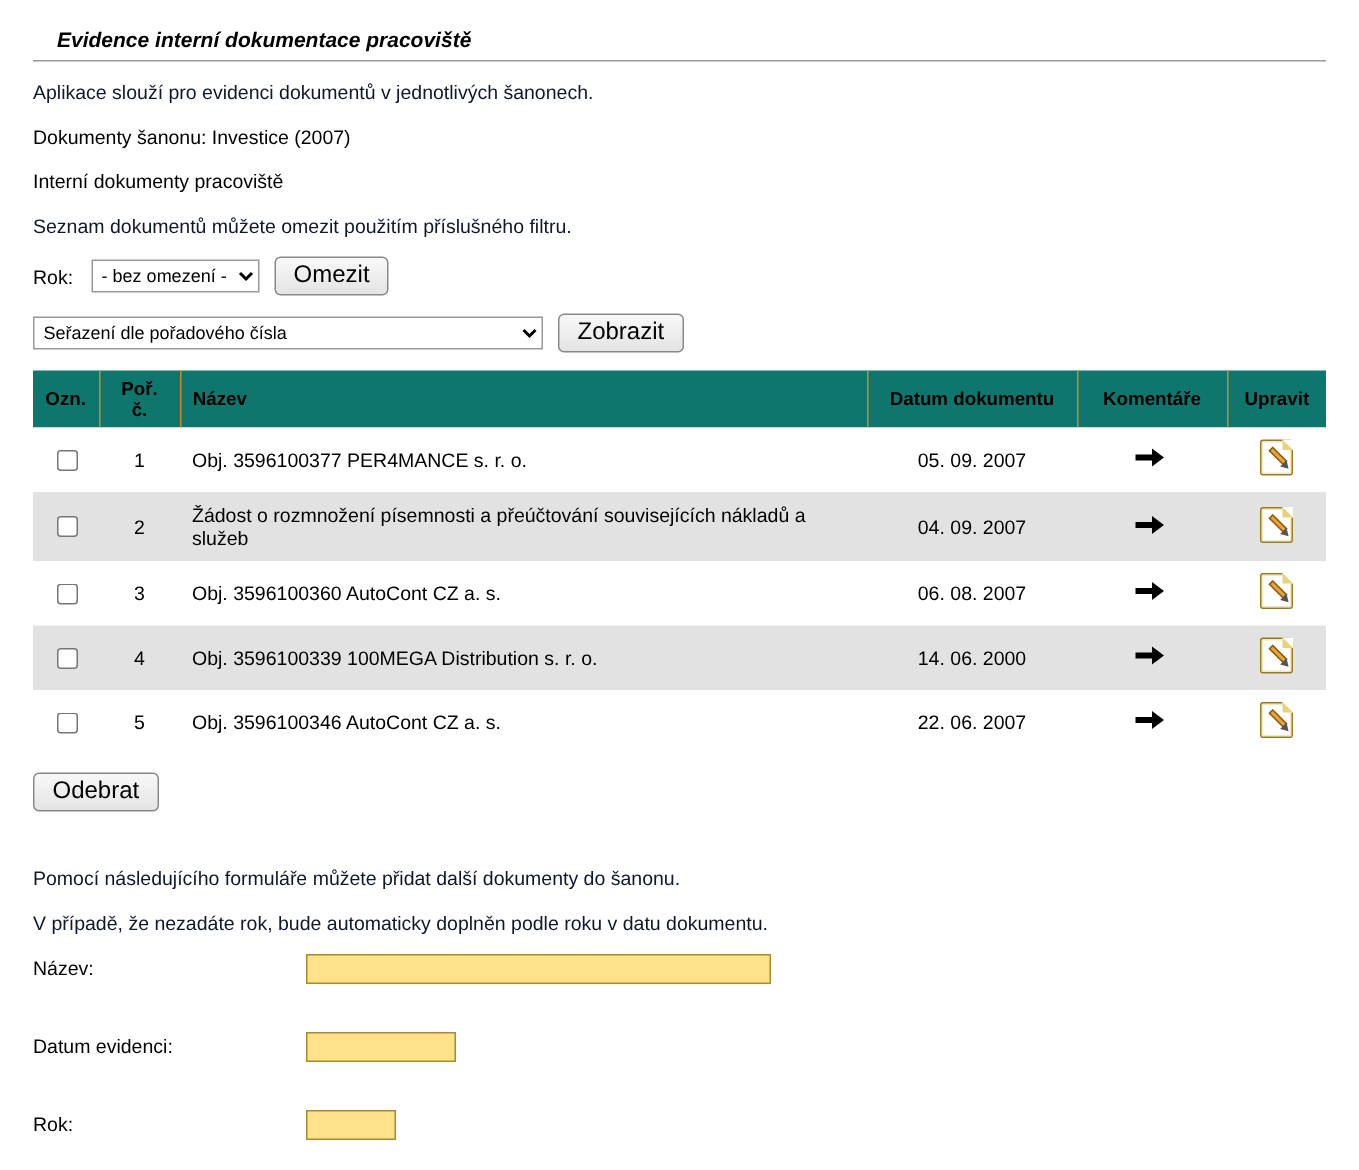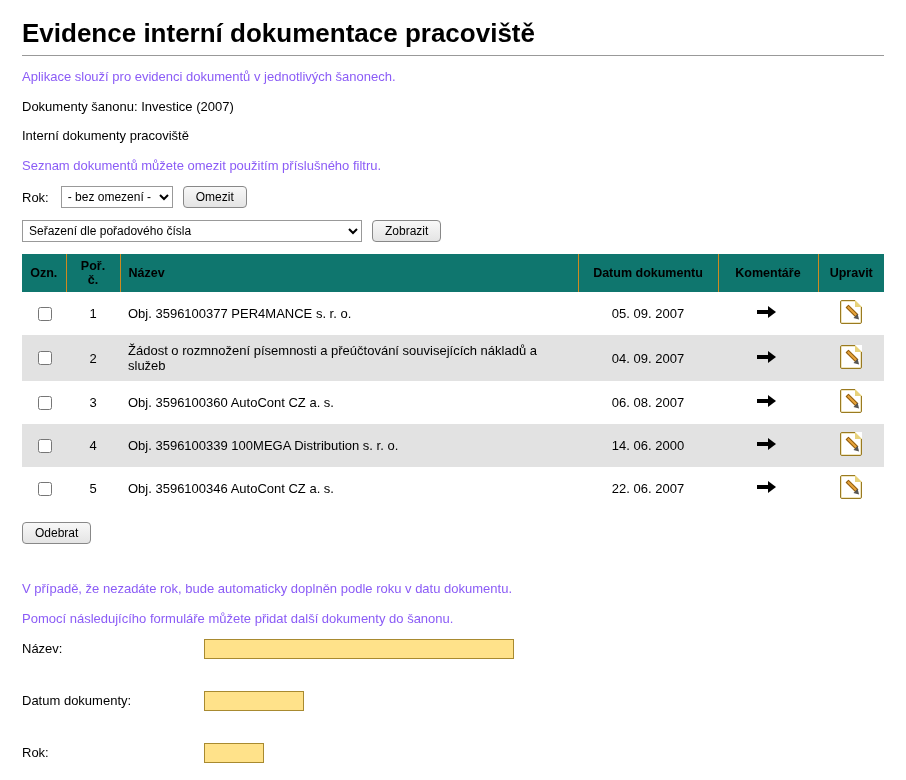--- a/index.html
+++ b/index.html
@@ -6,50 +6,51 @@
   body {
     font-family: Verdana, Geneva, sans-serif;
     font-size: 13px;
     color: #000;
     margin: 0;
     padding: 18px 22px;
     background: #fff;
     width: 906px;
   }
   h1 {
-    font-size: 26px;
+    font-size: 14px;
     font-weight: bold;
-    margin: 0 0 6px 0;
+    margin: 0 0 6px 16px;
+    font-style: italic;
   }
   hr.title-rule {
     border: none;
     border-top: 1px solid #999;
     margin: 0 0 12px 0;
   }
-  .green { color: #8b5cf6; }
+  .green { color: #0f172a; }
   p { margin: 6px 0 12px 0; line-height: 1.35; }
   .bold { font-weight: normal; }
 
   .filter-row { margin: 10px 0 12px 0; display: flex; align-items: center; gap: 10px; }
   .filter-row label { margin-right: 2px; }
 
   select {
     font-family: inherit;
     font-size: 12px;
     padding: 1px 2px;
     border: 1px solid #999;
     background: #fff;
     height: 22px;
   }
   select.year { width: 112px; }
   select.sort { width: 340px; }
 
   button.std {
     font-family: inherit;
-    font-size: 12px;
+    font-size: 16px;
     padding: 3px 12px;
     border: 1px solid #888;
     border-radius: 4px;
     background: linear-gradient(#f8f8f8, #e4e4e4);
     cursor: pointer;
   }
 
   table.docs {
     width: 100%;
     border-collapse: collapse;
@@ -273,28 +274,28 @@
         <td class="center"><span class="edit-icon"><span class="corner"></span><span class="pencil"></span></span></td>
       </tr>
     </tbody>
 </table>
 
 <button class="std">Odebrat</button>
 
 <div class="spacer-12"></div>
 
 <div class="form-area">
+  <p class="green">Pomocí následujícího formuláře můžete přidat další dokumenty do šanonu.</p>
   <p class="green">V případě, že nezadáte rok, bude automaticky doplněn podle roku v datu dokumentu.</p>
-  <p class="green">Pomocí následujícího formuláře můžete přidat další dokumenty do šanonu.</p>
 
   <div class="form-grid">
     <label>Název:</label>
     <div><input type="text" class="txt nazev" value="" style=""></div>
 
-    <label>Datum dokumenty:</label>
+    <label>Datum evidenci:</label>
     <div><input type="text" class="txt datum" value="" style=""></div>
 
     <label>Rok:</label>
     <div><input type="text" class="txt rok" value="" style=""></div>
 
     <label>První komentář:</label>
     <div><textarea class="comment" value="" style=""></textarea></div>
   </div>
 
 </div>

